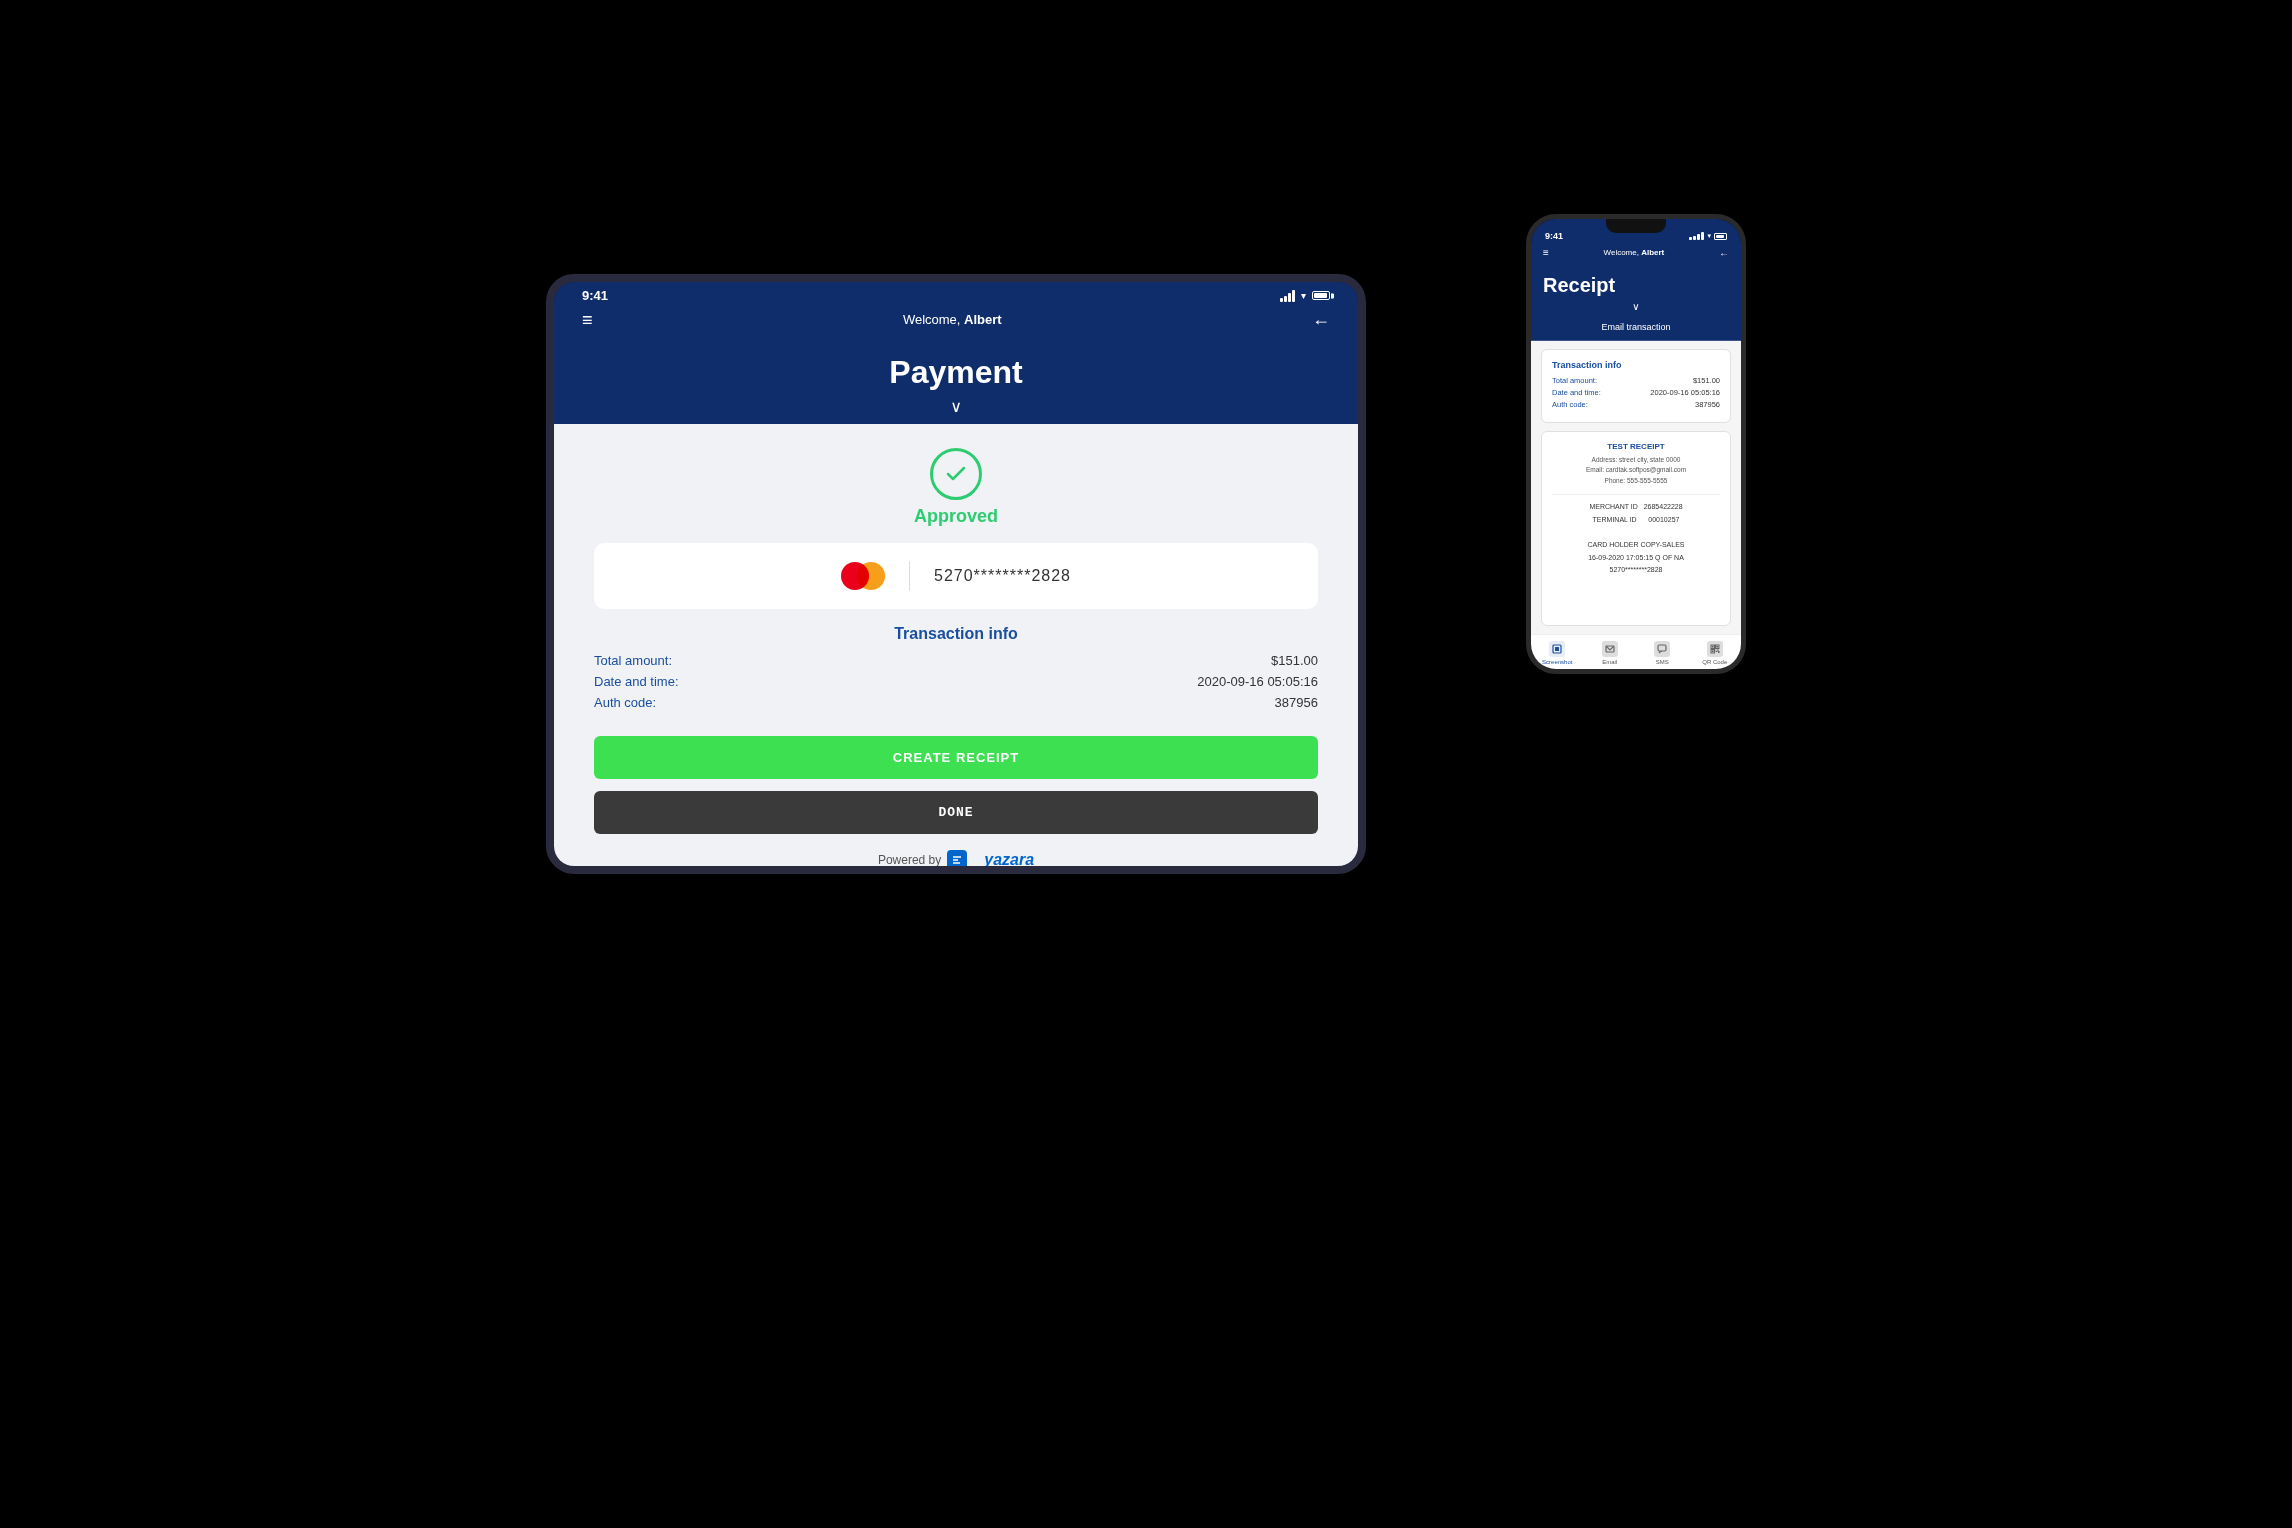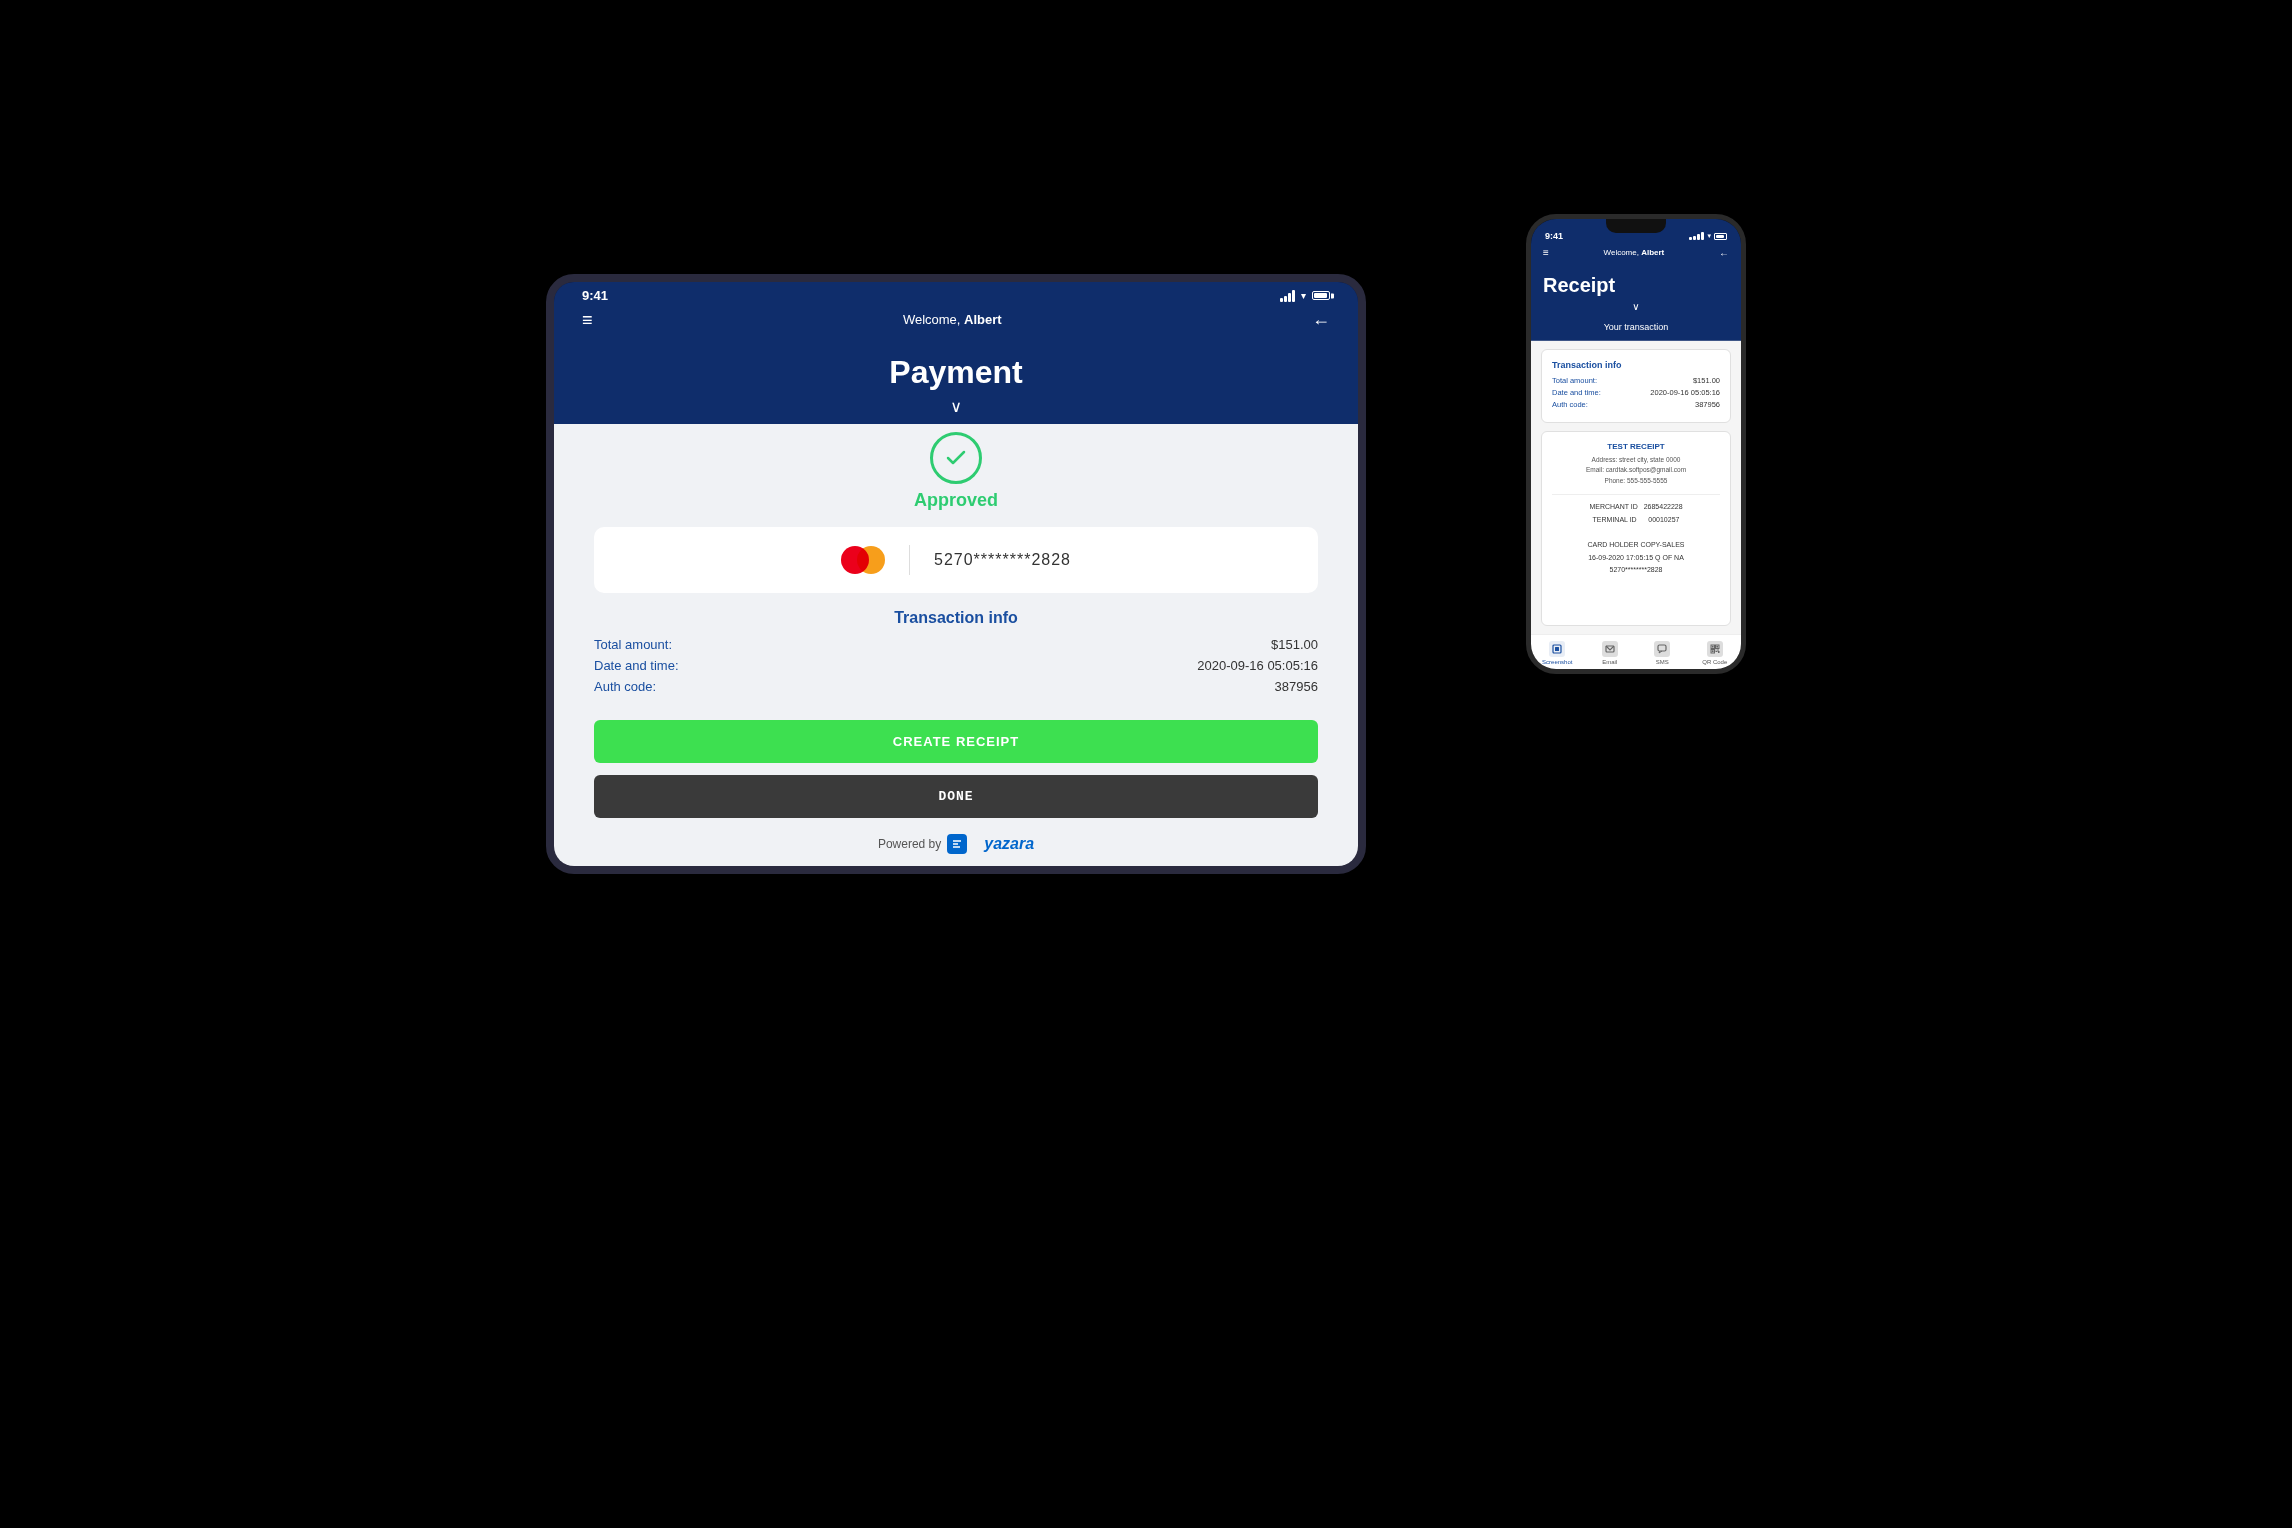--- a/index.html
+++ b/index.html
@@ -105,21 +105,21 @@
       padding-bottom: 8px;
       background: #0f2d6b;
     }
 
     .tablet-content {
       background: #f0f2f5;
       flex: 1;
       display: flex;
       flex-direction: column;
       align-items: center;
-      padding: 8px 40px 20px;
+      padding: 24px 40px 20px;
     }
 
     .card-section {
       background: #fff;
       border-radius: 10px;
       width: 100%;
       padding: 18px 24px;
       margin-bottom: 16px;
       display: flex;
       align-items: center;
@@ -626,21 +626,21 @@
       <span class="phone-nav-title">
         <span>Welcome, </span><strong>Albert</strong>
       </span>
       <span style="color:#fff;font-size:10px;">←</span>
     </div>
 
     <div class="phone-title-section">
       <div class="phone-title">Receipt</div>
     </div>
     <div class="phone-chevron">∨</div>
-    <div class="phone-your-transaction">Your transaction</div>
+    <div class="phone-your-transaction">Email transaction</div>
 
     <div class="phone-content">
 
       <div class="phone-transaction-card">
         <div class="phone-transaction-title">Transaction info</div>
         <div class="phone-transaction-row">
           <span class="phone-transaction-label">Total amount:</span>
           <span class="phone-transaction-value">$151.00</span>
         </div>
         <div class="phone-transaction-row">

